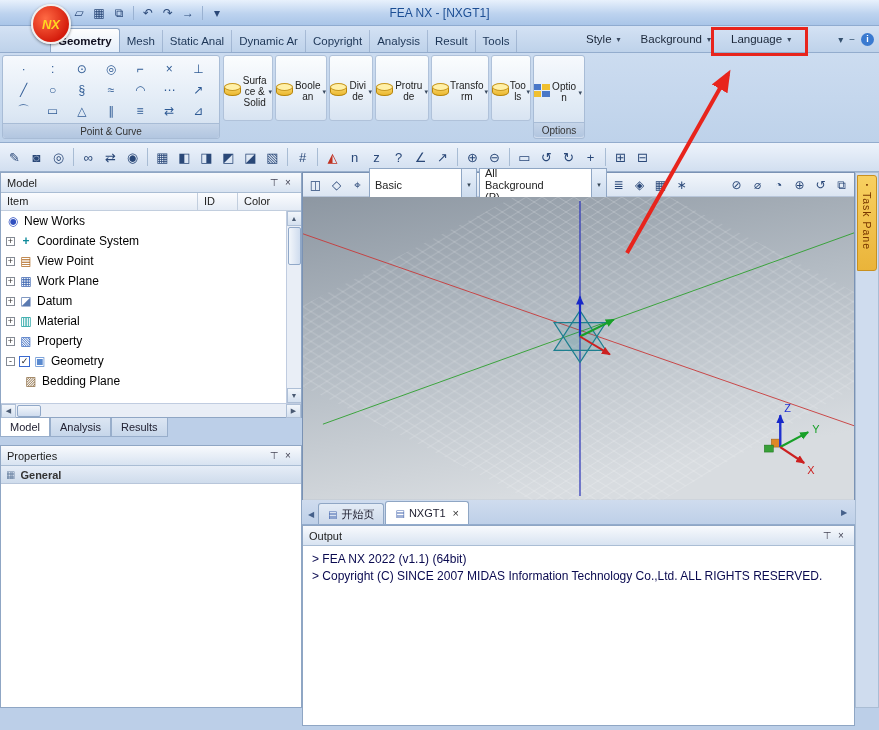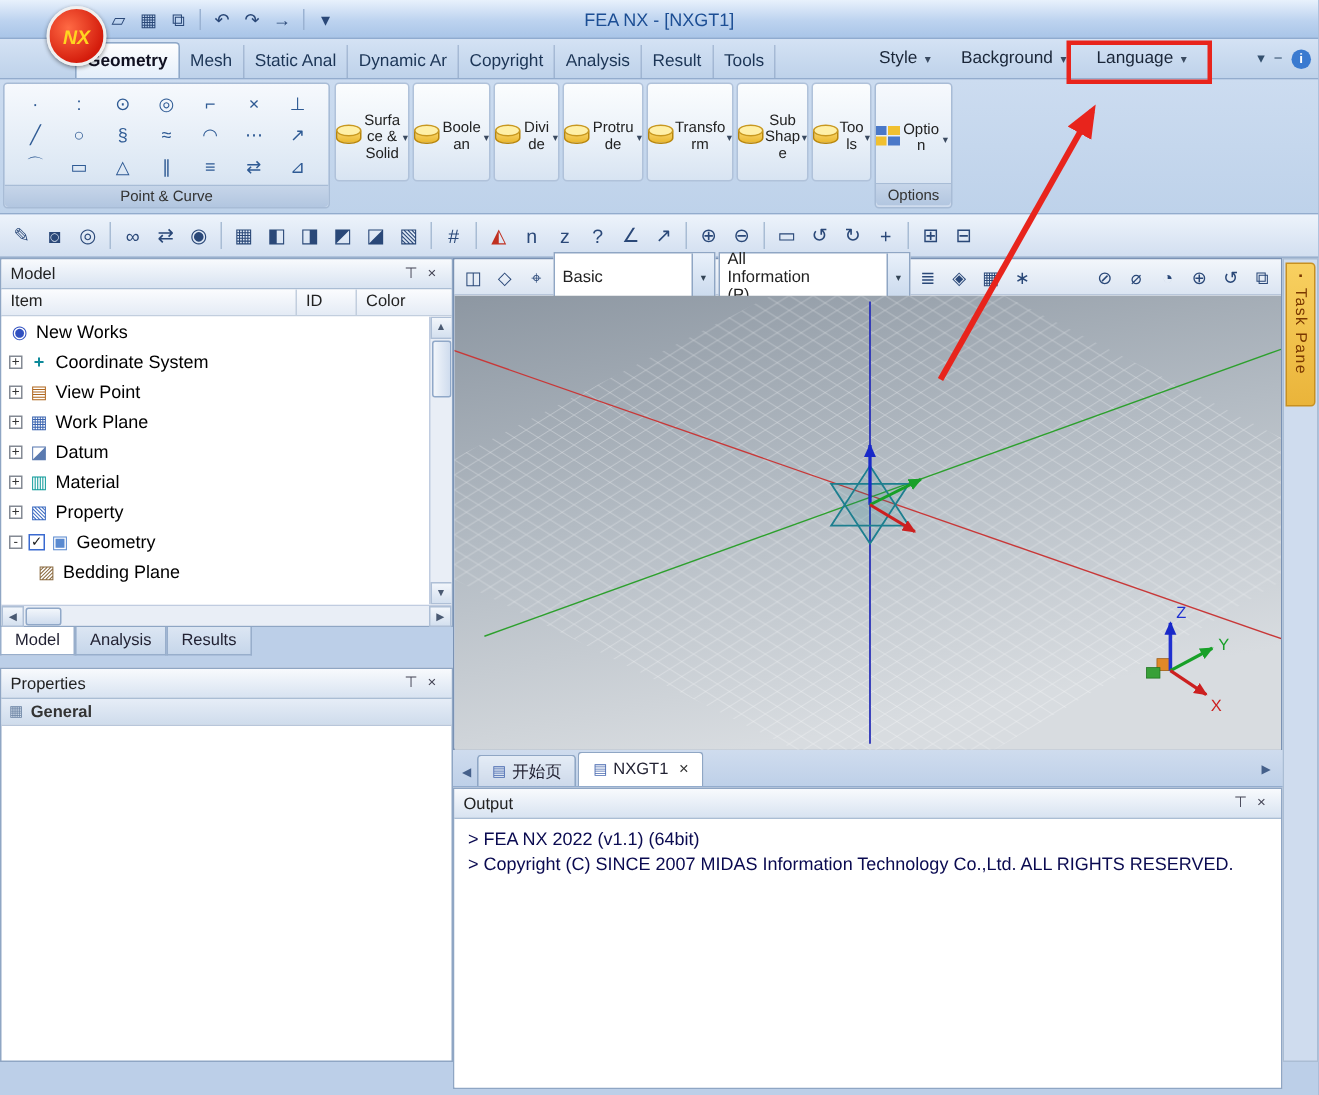--- a/index.html
+++ b/index.html
@@ -216,25 +216,20 @@
     <div class="bigbtn b3">
         <span class="db-icon"></span>
         <span class="bb-label">Protrude</span>
         <span class="dd">▾</span>
       </div>
     <div class="bigbtn b4">
         <span class="db-icon"></span>
         <span class="bb-label">Transform</span>
         <span class="dd">▾</span>
       </div>
-    <div class="bigbtn b5">
-        <span class="db-icon"></span>
-        <span class="bb-label">Sub Shape</span>
-        <span class="dd">▾</span>
-      </div>
     <div class="bigbtn b7">
         <span class="db-icon"></span>
         <span class="bb-label">Tools</span>
         <span class="dd">▾</span>
       </div>
     <div class="opt-group">
       <div class="bigbtn b8">
         <span class="opt-icon">
             <span class="oc1"></span>
             <span class="oc2"></span>
@@ -376,21 +371,21 @@
   <section class="viewport">
     <div class="vp-toolbar">
       <span class="vpicon">◫</span>
       <span class="vpicon">◇</span>
       <span class="vpicon">⌖</span>
       <div class="vp-combo combo-style">
         <span>Basic</span>
         <span class="dd-btn">▾</span>
       </div>
       <div class="vp-combo combo-filter">
-        <span>All Information (P)</span>
+        <span>All Background (P)</span>
         <span class="dd-btn">▾</span>
       </div>
       <span class="vpicon">≣</span>
       <span class="vpicon">◈</span>
       <span class="vpicon">▦</span>
       <span class="vpicon">∗</span>
       <div class="vp-right">
         <span class="vpicon">⊘</span>
         <span class="vpicon">⌀</span>
         <span class="vpicon">◔</span>

